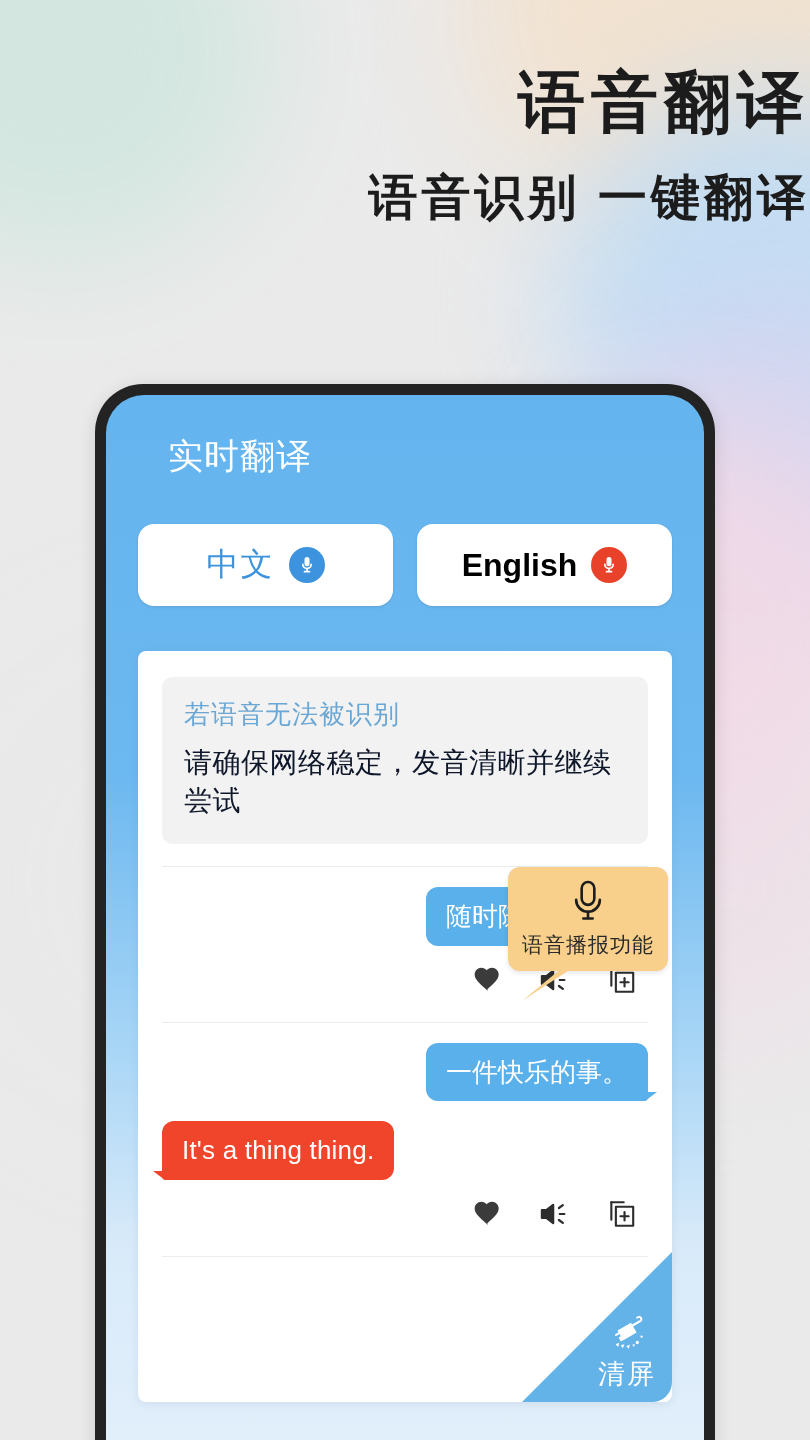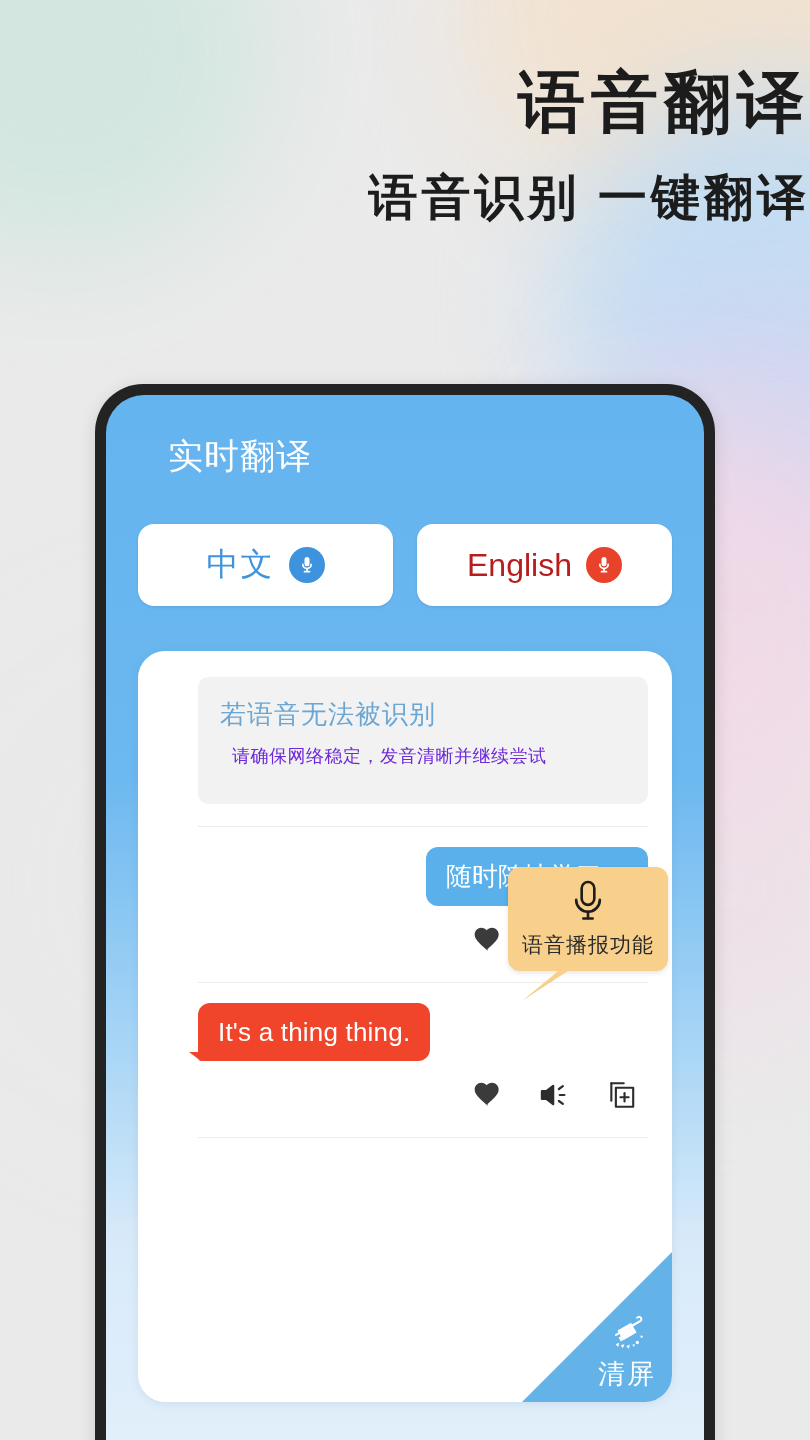--- a/index.html
+++ b/index.html
@@ -110,62 +110,61 @@
     align-items: center;
     justify-content: center;
     gap: 14px;
     box-shadow: 0 1px 3px rgba(0,0,0,.10);
   }
   .lang-label {
     font-size: 32px;
     letter-spacing: 2px;
   }
   .lang-label.zh { color: #3d93dd; text-align: right; }
-  .lang-label.en { color: #b91c1c; font-weight: normal; letter-spacing: 0; }
+  .lang-label.en { color: #000000; font-weight: bold; letter-spacing: 0; }
   .mic-circle {
     width: 36px; height: 36px;
     border-radius: 50%;
     display: flex; align-items: center; justify-content: center;
     flex: 0 0 auto;
   }
   .mic-circle.blue { background: #3d93dd; }
   .mic-circle.red  { background: #e8432a; }
   .mic-circle svg { display: block; }
 
   
   .conv-card {
     position: absolute;
     left: 32px;
     right: 32px;
     top: 256px;
     bottom: 52px;
     background: #ffffff;
-    border-radius: 27px;
+    border-radius: 8px;
     box-shadow: 0 2px 8px rgba(60,90,130,.10);
     overflow: hidden;
-    padding-left: 36px;
   }
 
   .notice {
     margin: 26px 24px 0 24px;
     background: #f2f2f2;
     border-radius: 10px;
     padding: 20px 22px 24px 22px;
   }
   .notice-title {
     color: #6aa7d4;
     font-size: 26px;
     letter-spacing: 1px;
     margin: 0 0 12px 0;
   }
   .notice-sub {
-    color: #6d28d9;
-    font-size: 18px;
+    color: #0f172a;
+    font-size: 28px;
     letter-spacing: .5px;
-    margin: 12px;
+    margin: 0;
   }
 
   .divider {
     height: 1px;
     background: #ececec;
     margin: 22px 24px 0 24px;
   }
 
   .msg-group { padding: 0 24px; }
 
@@ -350,20 +349,23 @@
               <path d="M13.9 10.6v6.2"></path>
               <path d="M10.8 13.7h6.2"></path>
             </svg>
           </span>
         </div>
       </div>
 
       <div class="divider"></div>
 
       <div class="msg-group">
+        <div class="bubble-row right">
+          <div class="bubble blue">一件快乐的事。</div>
+        </div>
         <div class="bubble-row left">
           <div class="bubble red en">It's a thing thing.</div>
         </div>
         <div class="actions">
           <span class="act-icon">
             <svg width="32" height="32" viewBox="0 0 24 24" fill="#3b3b3b" aria-hidden="true">
               <path d="M12 20.3l-1.5-1.35C5.2 14.2 2 11.35 2 7.85 2 5 4.2 2.8 7 2.8c1.6 0 3.1.75 4 1.93.9-1.18 2.4-1.93 4-1.93 2.8 0 5 2.2 5 5.05 0 3.5-3.2 6.35-8.5 11.12L12 20.3z"></path>
             </svg>
           </span>
           <span class="act-icon">

